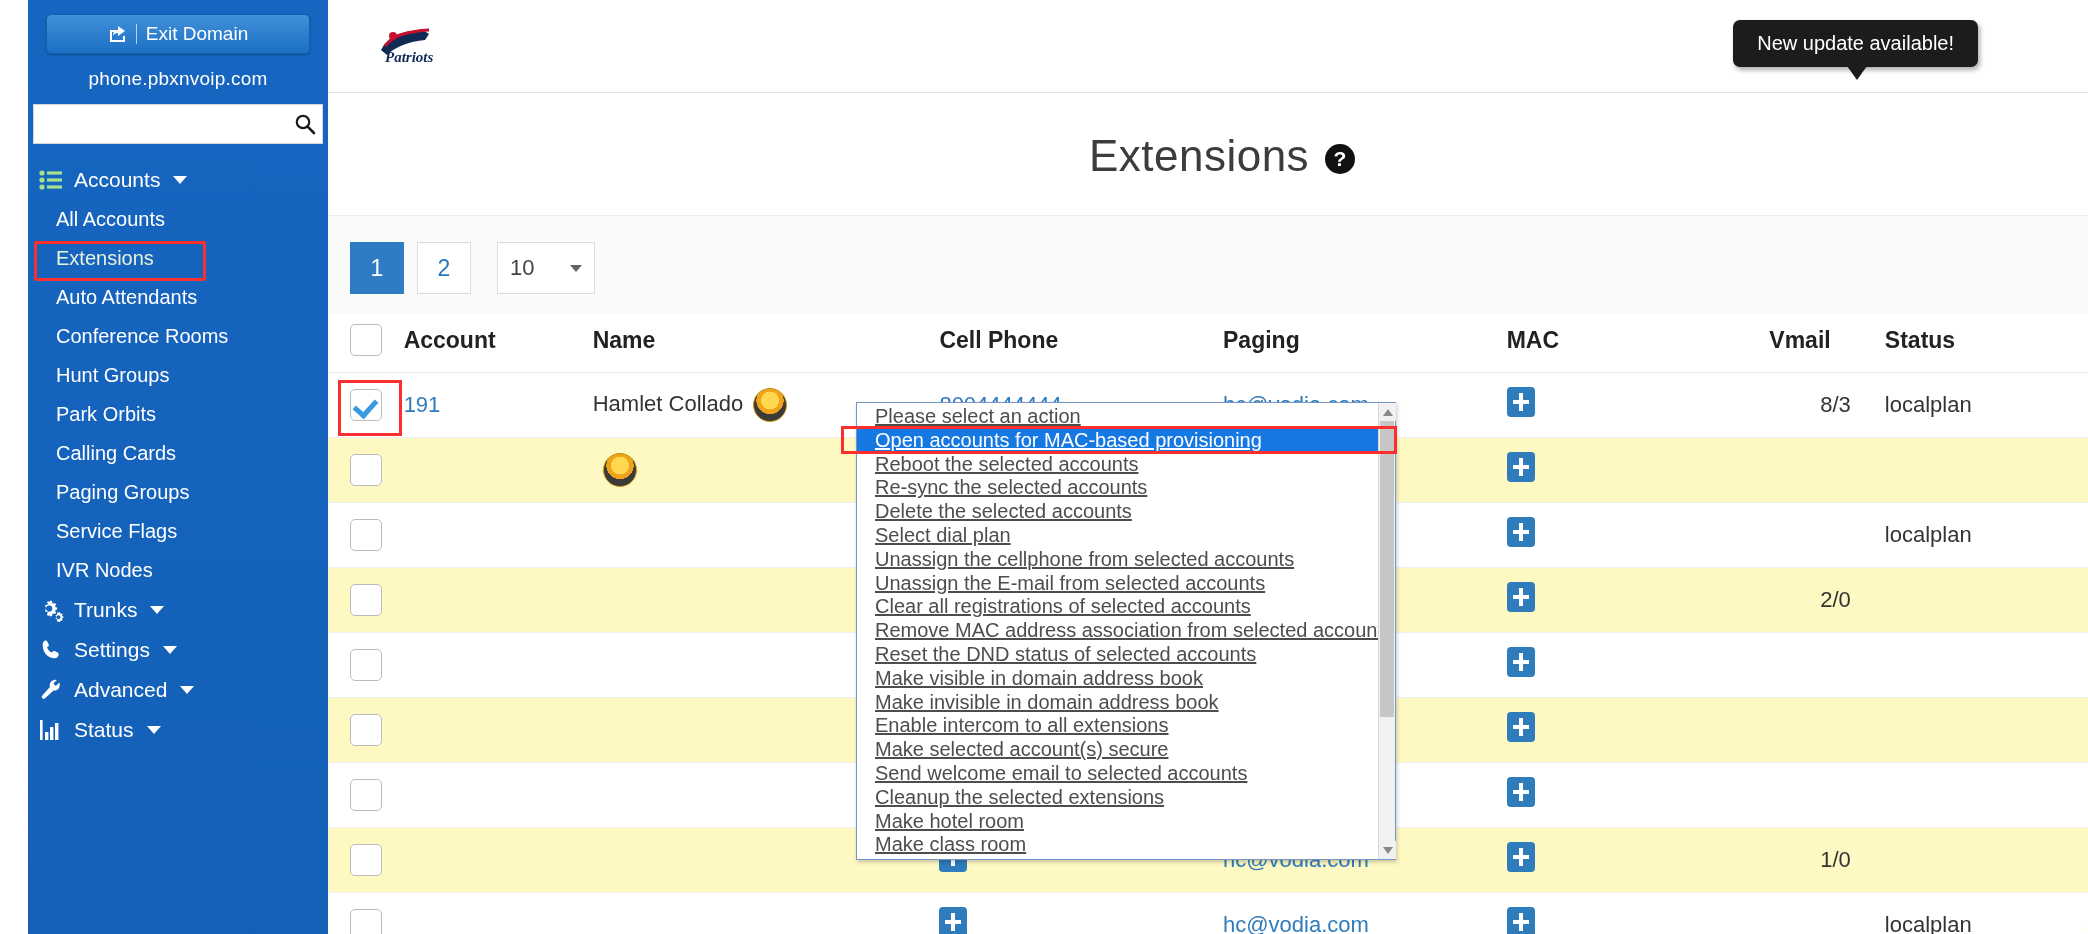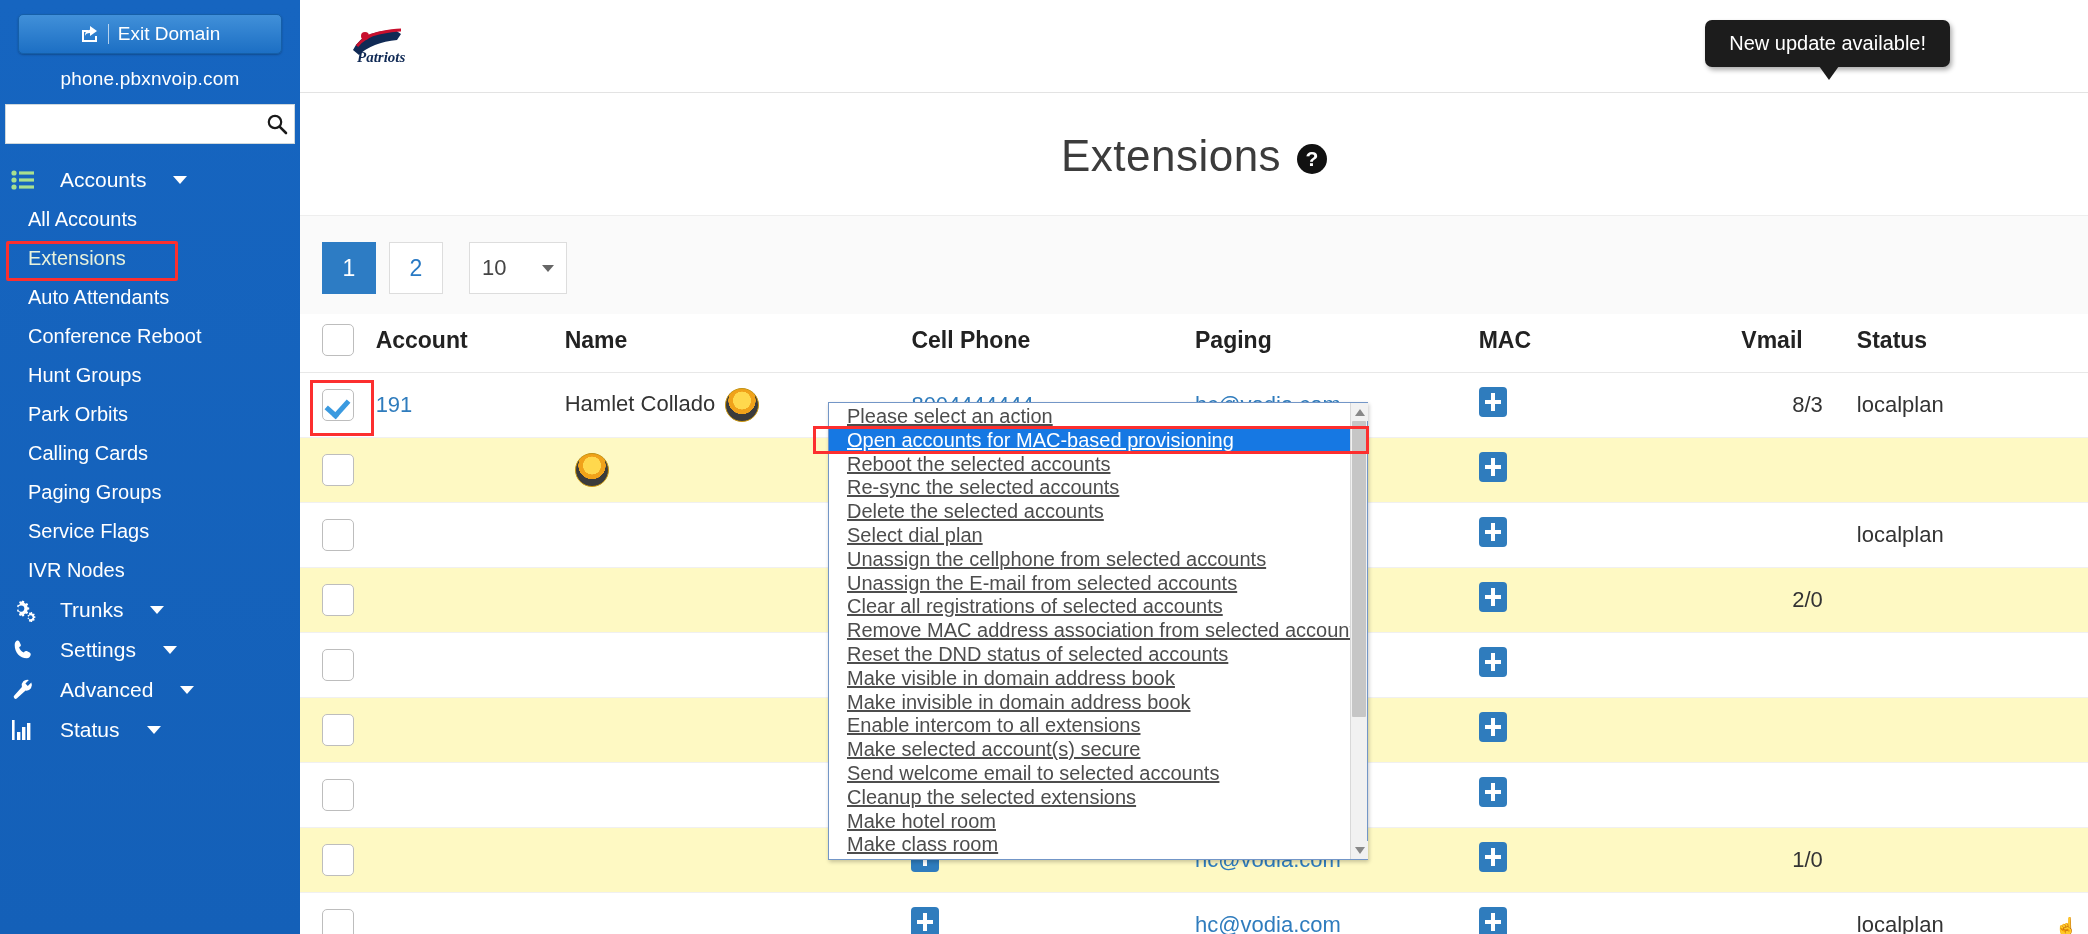--- a/index.html
+++ b/index.html
@@ -5,21 +5,21 @@
   * { box-sizing: border-box; }
   html, body {
     margin: 0; padding: 0;
     width: 2088px; height: 934px;
     overflow: hidden;
     background: #ffffff;
     font-family: "Liberation Sans", sans-serif;
   }
   #app {
     position: relative;
-    width: 1936px; height: 934px;
+    width: 1936px; height: 934px; margin-left: 28px;
   }
 
   
   #sidebar {
     position: absolute;
     left: 0; top: 0;
     width: 300px; height: 934px;
     background: #1565c0;
     background: linear-gradient(#1665c0, #1460b8);
     overflow: hidden;
@@ -87,21 +87,21 @@
     margin-top: 16px;
   }
   .nav-group {
     display: flex;
     align-items: center;
     height: 40px;
     padding-left: 10px;
     color: #fff;
     font-size: 21px;
     cursor: pointer;
-    gap: 24px;
+    gap: 10px;
   }
   .nav-group .gico {
     width: 26px; height: 24px;
     display: flex; align-items: center; justify-content: center;
     flex: 0 0 26px;
   }
   .nav-group .caret {
     width: 0; height: 0;
     border-left: 7px solid transparent;
     border-right: 7px solid transparent;
@@ -465,21 +465,21 @@
       <div class="nav-item">
           <span>All Accounts</span>
         </div>
       <div class="nav-item active hl">
           <span>Extensions</span>
         </div>
       <div class="nav-item">
           <span>Auto Attendants</span>
         </div>
       <div class="nav-item">
-          <span>Conference Reboot</span>
+          <span>Conference Rooms</span>
         </div>
       <div class="nav-item">
           <span>Hunt Groups</span>
         </div>
       <div class="nav-item">
           <span>Park Orbits</span>
         </div>
       <div class="nav-item">
           <span>Calling Cards</span>
         </div>

